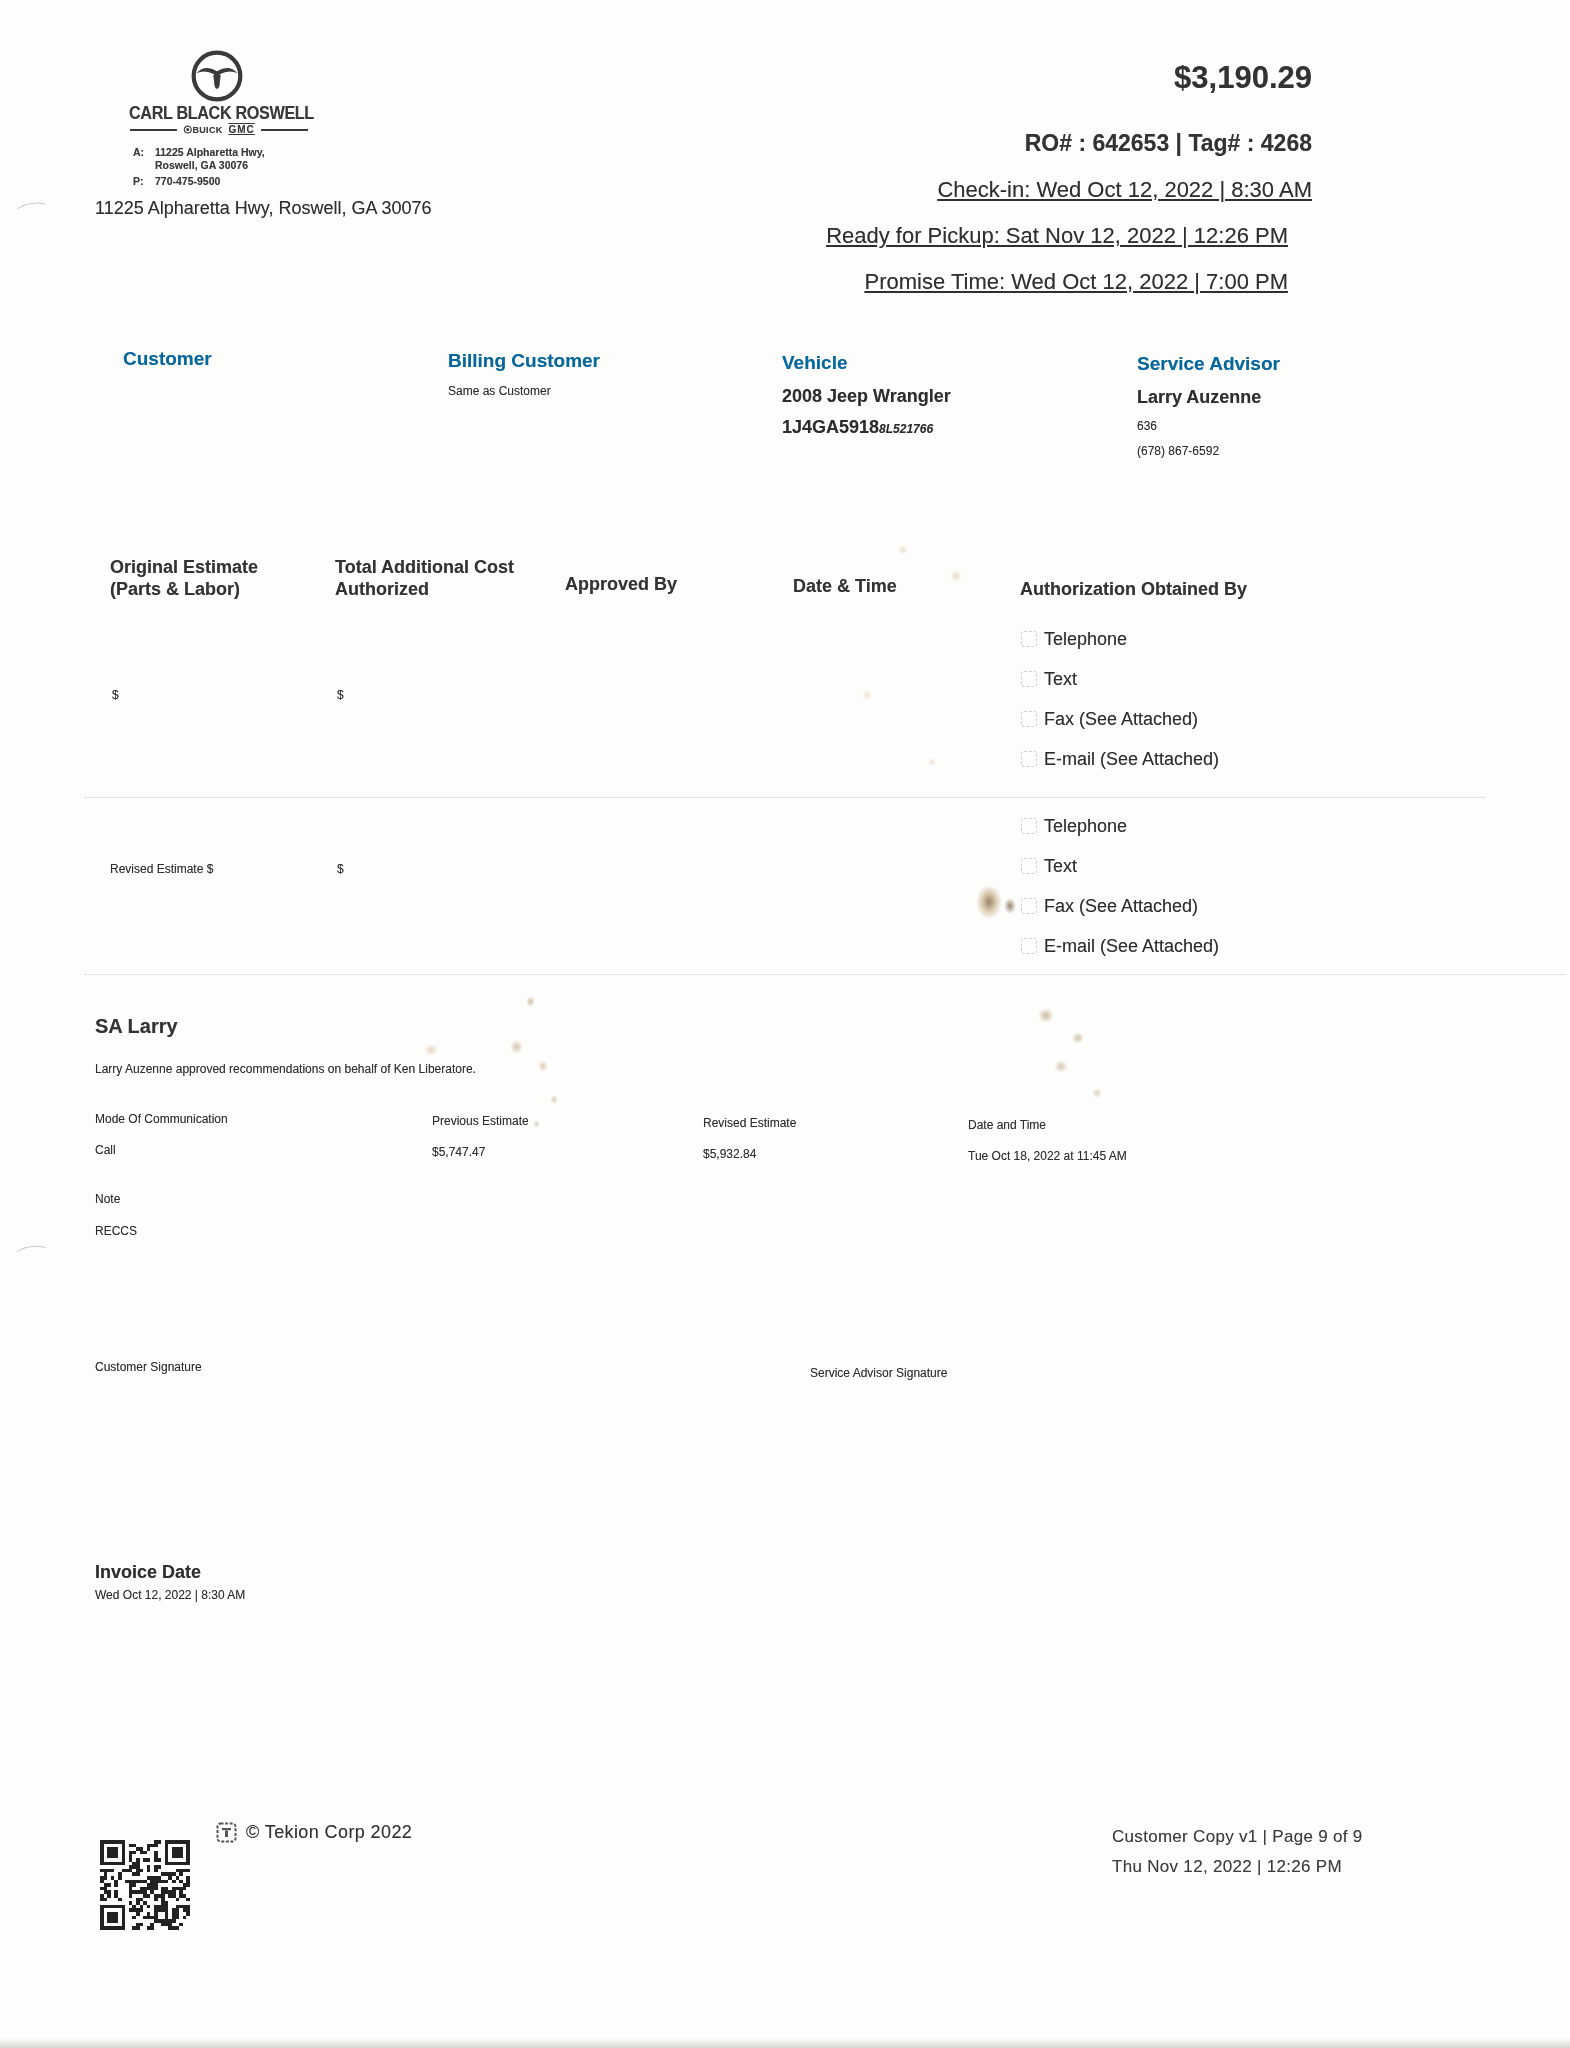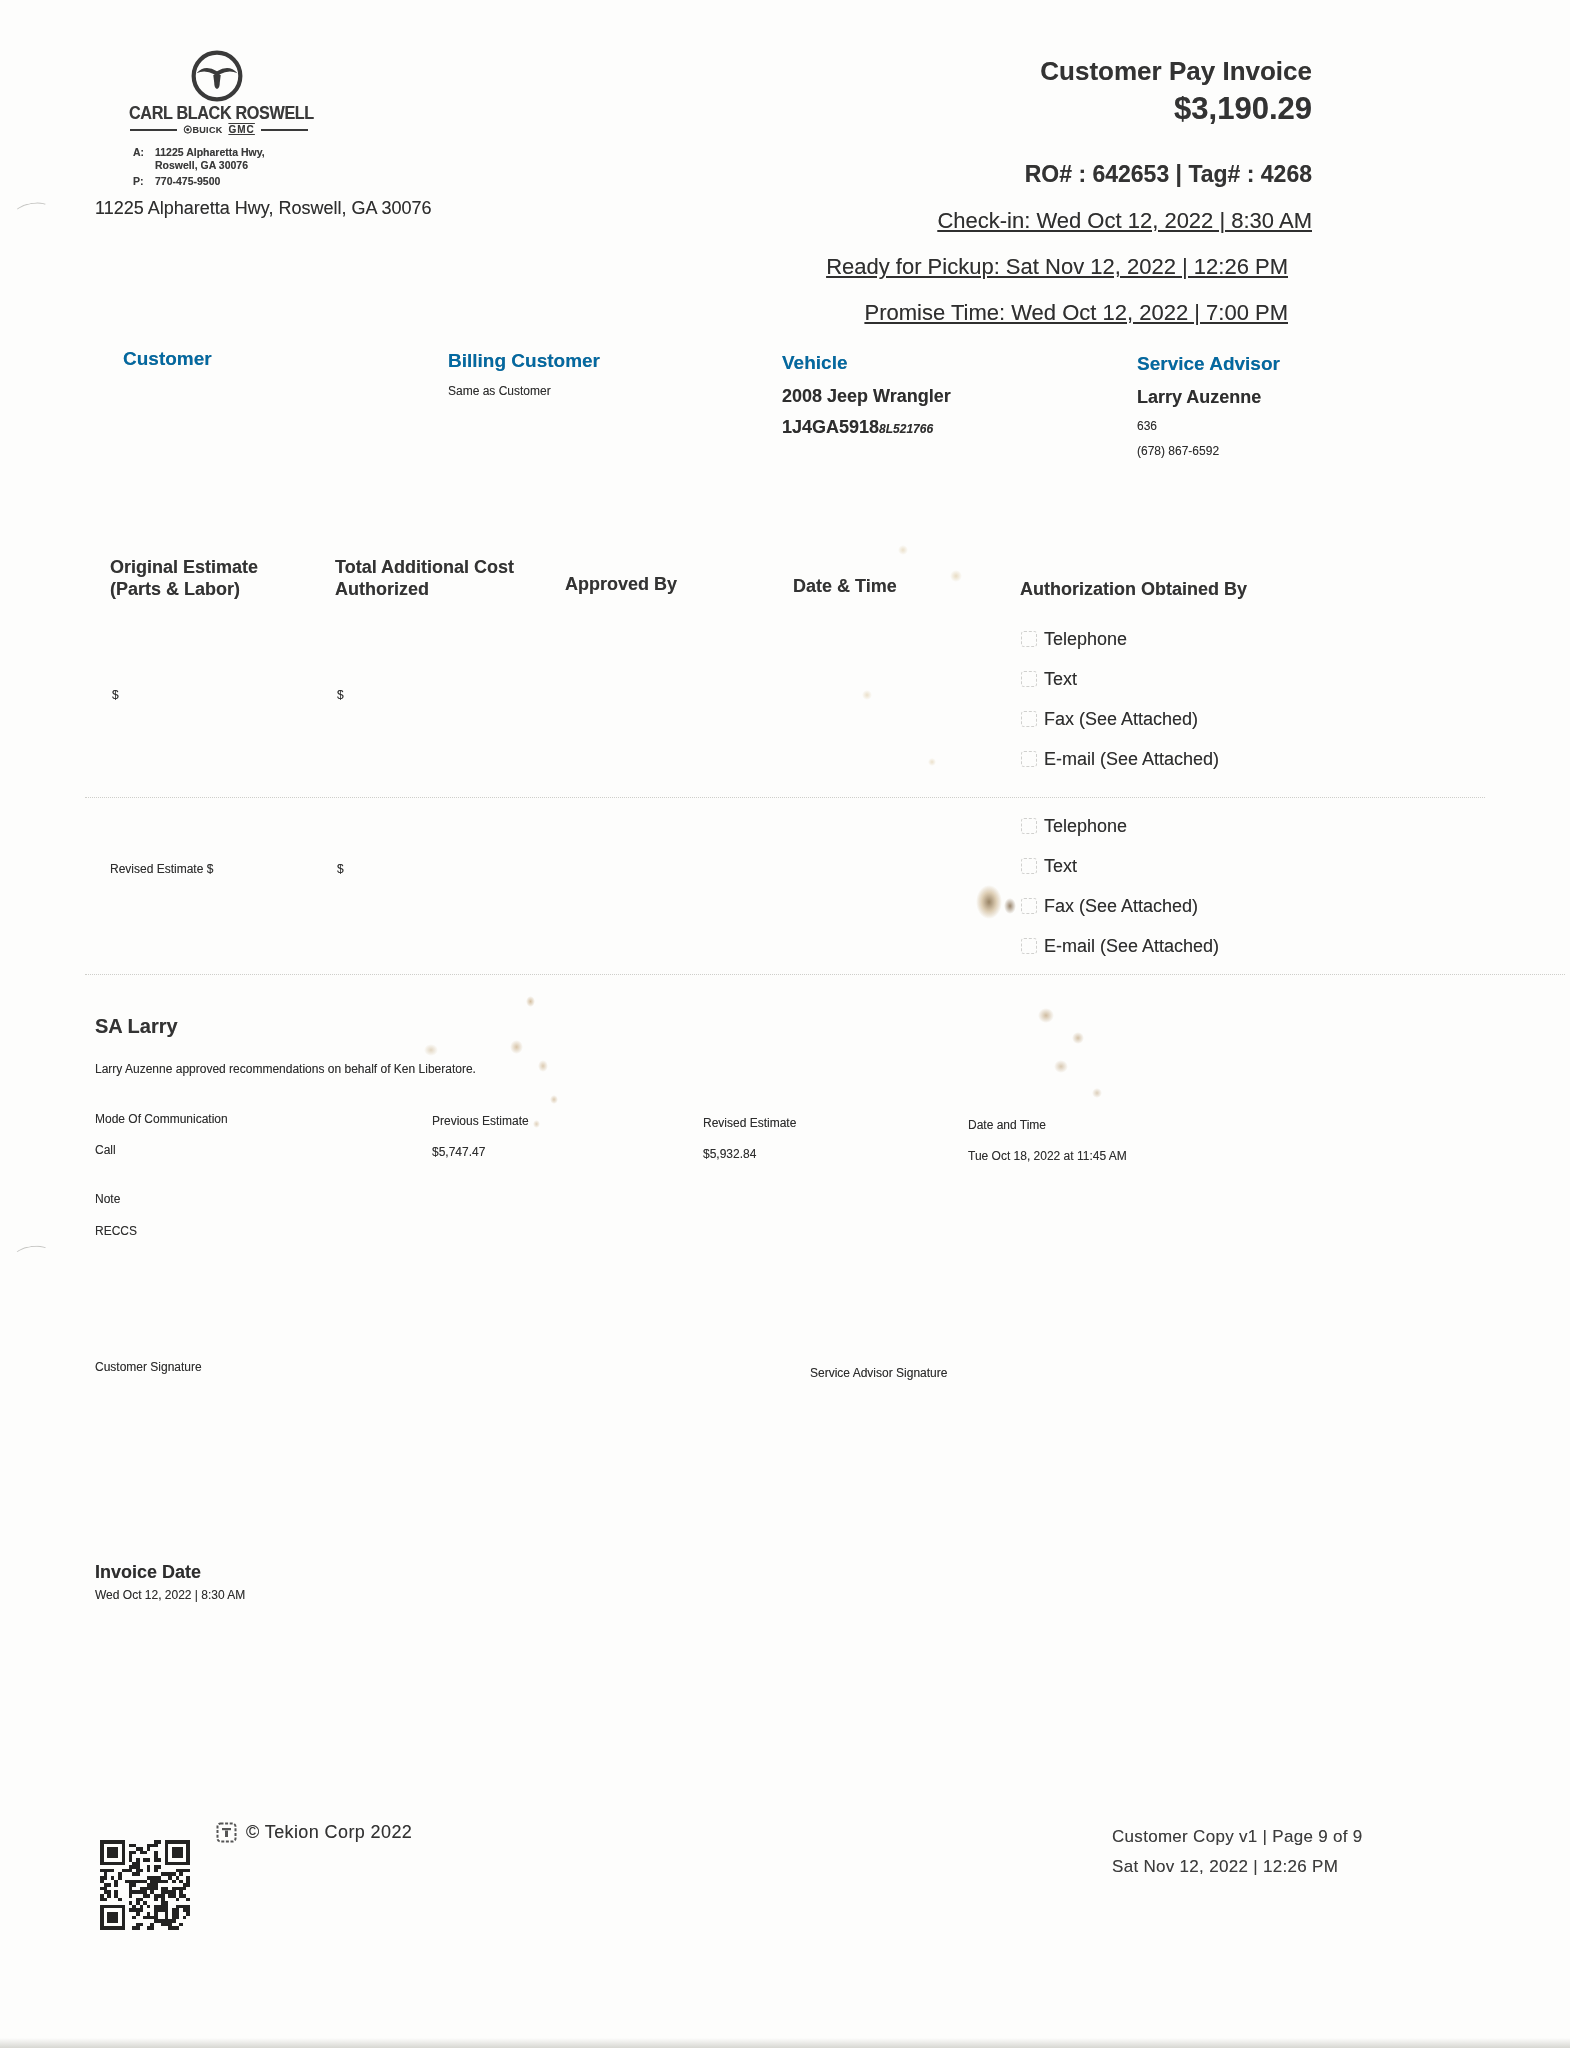--- a/index.html
+++ b/index.html
@@ -73,21 +73,20 @@
     <span class="dash"></span>
   </div>
   <div class="abs addr-small" style="left:133px; top:146px;">
     <div><span class="lbl">A:</span><span>11225 Alpharetta Hwy,</span></div>
     <div><span class="lbl"></span><span>Roswell, GA 30076</span></div>
     <div style="margin-top:3px;"><span class="lbl">P:</span><span>770-475-9500</span></div>
   </div>
   <div class="abs val" style="left:95px; top:198px; font-size:18px;">11225 Alpharetta Hwy, Roswell, GA 30076</div>
 
   <div class="abs right" style="right:258px; top:56px; width:600px;">
-    <div class="hdr-title">Customer Pay Invoice</div>
     <div class="hdr-amount" style="margin-top:4px;">$3,190.29</div>
     <div class="hdr-ro" style="margin-top:34px;">RO# : 642653 | Tag# : 4268</div>
     <div class="hdr-line">Check-in: Wed Oct 12, 2022 | 8:30 AM</div>
     <div class="hdr-line" style="padding-right:24px;">Ready for Pickup: Sat Nov 12, 2022 | 12:26 PM</div>
     <div class="hdr-line" style="padding-right:24px;">Promise Time: Wed Oct 12, 2022 | 7:00 PM</div>
   </div>
 
   <div class="abs sec-label" style="left:123px; top:348px;">Customer</div>
 
   <div class="abs" style="left:448px; top:350px;">
@@ -416,21 +415,21 @@
     <svg width="21" height="21" viewBox="0 0 21 21">
       <rect x="1.5" y="1.5" width="18" height="18" rx="3" fill="none" stroke="#555" stroke-width="2" stroke-dasharray="3 1.6"></rect>
       <rect x="6" y="6" width="9" height="2.2" fill="#555"></rect>
         <rect x="9" y="8.5" width="3" height="6.5" fill="#555"></rect>
     </svg>
     <span class="copyright">© Tekion Corp 2022</span>
   </div>
 
   <div class="abs foot" style="left:1064px; top:1822px;margin-left:48px;">
     <div>Customer Copy v1 | Page 9 of 9</div>
-    <div>Sat Nov 12, 2022 | 12:26 PM</div>
+    <div>Thu Nov 12, 2022 | 12:26 PM</div>
   </div>
 
   <div class="stain" style="left:976px; top:885px; width:26px; height:34px; background:radial-gradient(closest-side, rgba(120,92,52,.75), rgba(180,145,90,.45) 55%, rgba(180,145,90,0)); filter:blur(.4px);"></div>
   <div class="stain" style="left:1004px; top:898px; width:12px; height:16px; background:radial-gradient(closest-side, rgba(110,82,48,.7), rgba(110,82,48,0));"></div>
   <div class="stain" style="left:526px; top:996px; width:9px; height:11px; background:radial-gradient(closest-side, rgba(178,140,85,.55), rgba(178,140,85,0));"></div>
   <div class="stain" style="left:510px; top:1040px; width:13px; height:14px; background:radial-gradient(closest-side, rgba(178,140,85,.5), rgba(178,140,85,0));"></div>
   <div class="stain" style="left:538px; top:1060px; width:10px; height:12px; background:radial-gradient(closest-side, rgba(178,140,85,.45), rgba(178,140,85,0));"></div>
   <div class="stain" style="left:550px; top:1095px; width:8px; height:9px; background:radial-gradient(closest-side, rgba(178,140,85,.45), rgba(178,140,85,0));"></div>
   <div class="stain" style="left:533px; top:1120px; width:7px; height:8px; background:radial-gradient(closest-side, rgba(178,140,85,.4), rgba(178,140,85,0));"></div>
   <div class="stain" style="left:1038px; top:1008px; width:16px; height:15px; background:radial-gradient(closest-side, rgba(170,135,85,.55), rgba(170,135,85,0));"></div>

